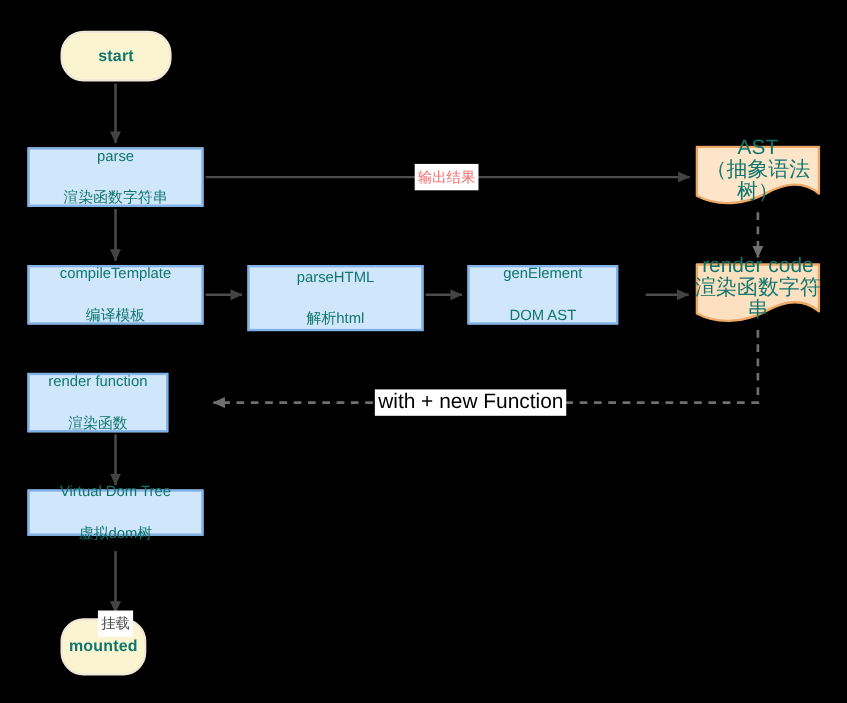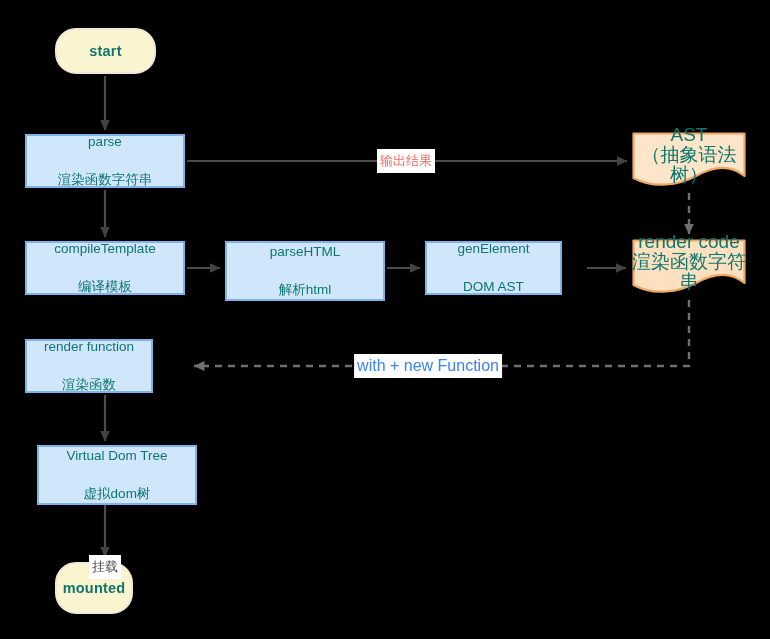--- a/index.html
+++ b/index.html
@@ -26,21 +26,21 @@
   .doc .doc-text{
     position:relative;z-index:1;font-size:19px;line-height:20px;
     padding-bottom:14px;
   }
   .edge-label{
     position:absolute;z-index:3;transform:translate(-50%,-50%);
     background:#FFFFFF;padding:4px 3px;white-space:nowrap;
     font-size:13px;line-height:16px;
   }
   .lbl-soft-red{color:#F46A6A;}
-  .lbl-red{color:#3b82f6;font-size:16px;}
+  .lbl-red{color:#000000;font-size:19px;}
   .lbl-dark{color:#4A4A4A;margin-top:47px;}
 </style>
 </head>
 <body>
 
 <div class="canvas">
 
   <svg class="edges" width="770" height="639" viewBox="0 0 770 639">
     <defs>
       <marker id="ah" markerUnits="userSpaceOnUse" markerWidth="12" markerHeight="12" refX="10.5" refY="5" orient="auto">
@@ -106,21 +106,21 @@
       <div>render code</div>
       <div>渲染函数字符串</div>
     </div>
   </div>
 
   <div class="node process" style="left:25px;top:339px;width:128px;height:54px">
     <span>render function</span>
     <span>渲染函数</span>
   </div>
 
-  <div class="node process" style="left:37px;top:445px;width:160px;height:60px">
+  <div class="node process" style="left:25px;top:445px;width:160px;height:42px">
     <span>Virtual Dom Tree</span>
     <span>虚拟dom树</span>
   </div>
 
   <div class="node terminal" style="left:55px;top:562px;width:78px;height:52px">
     <span>mounted</span>
   </div>
 
   <div class="edge-label lbl-soft-red" style="left:406px;top:161px">输出结果</div>
 

